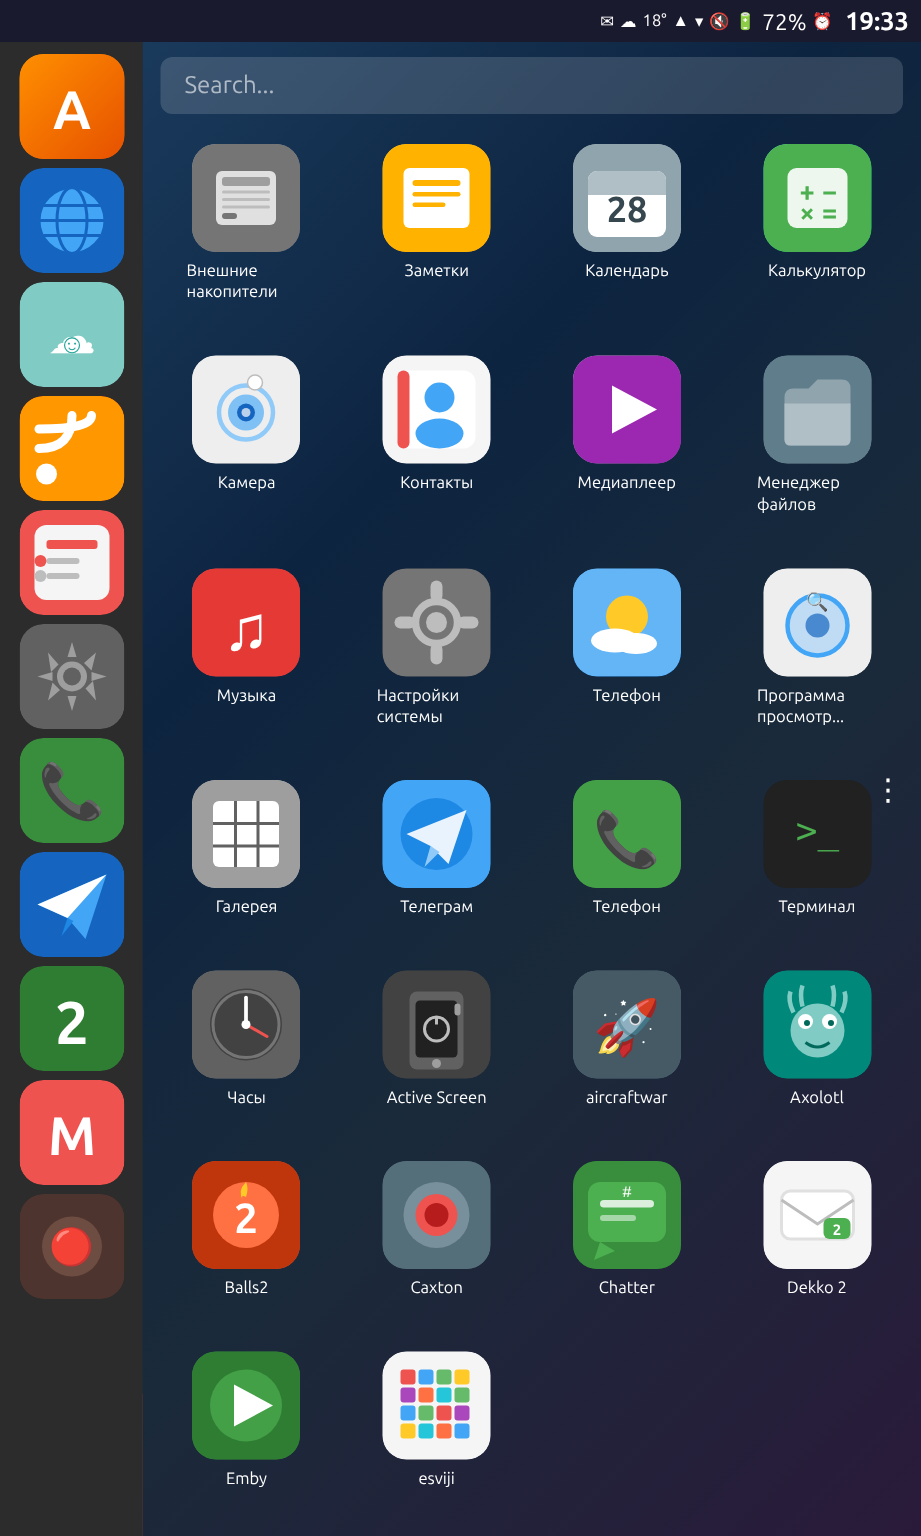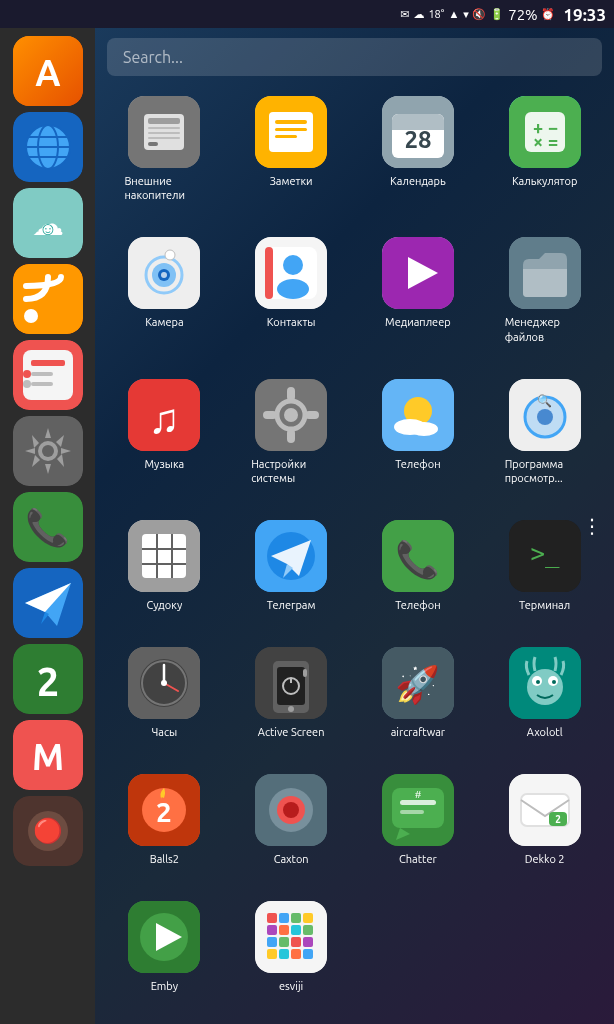--- a/index.html
+++ b/index.html
@@ -487,21 +487,21 @@
           <line x1="14" y1="44" x2="58" y2="44" stroke="#9e9e9e" stroke-width="1"></line>
           <line x1="29" y1="14" x2="29" y2="58" stroke="#9e9e9e" stroke-width="1"></line>
           <line x1="44" y1="14" x2="44" y2="58" stroke="#9e9e9e" stroke-width="1"></line>
 
           <line x1="14" y1="29" x2="58" y2="29" stroke="#616161" stroke-width="2"></line>
           <line x1="14" y1="44" x2="58" y2="44" stroke="#616161" stroke-width="2"></line>
           <line x1="29" y1="14" x2="29" y2="58" stroke="#616161" stroke-width="2"></line>
           <line x1="44" y1="14" x2="44" y2="58" stroke="#616161" stroke-width="2"></line>
         </svg>
       </div>
-      <span class="app-label">Судоку</span>
+      <span class="app-label">Галерея</span>
     </div>
 
     <div class="app-item">
       <div class="app-icon" style="background:#42a5f5;">
         <svg viewBox="0 0 72 72">
           <rect width="72" height="72" rx="16" fill="#42a5f5"></rect>
           <circle cx="36" cy="36" r="24" fill="#1e88e5"></circle>
           <path d="M16 36 L56 20 L44 56 L32 44 Z" fill="white" opacity="0.9"></path>
           <path d="M32 44 L28 58 L38 48" fill="#90caf9"></path>
         </svg>

